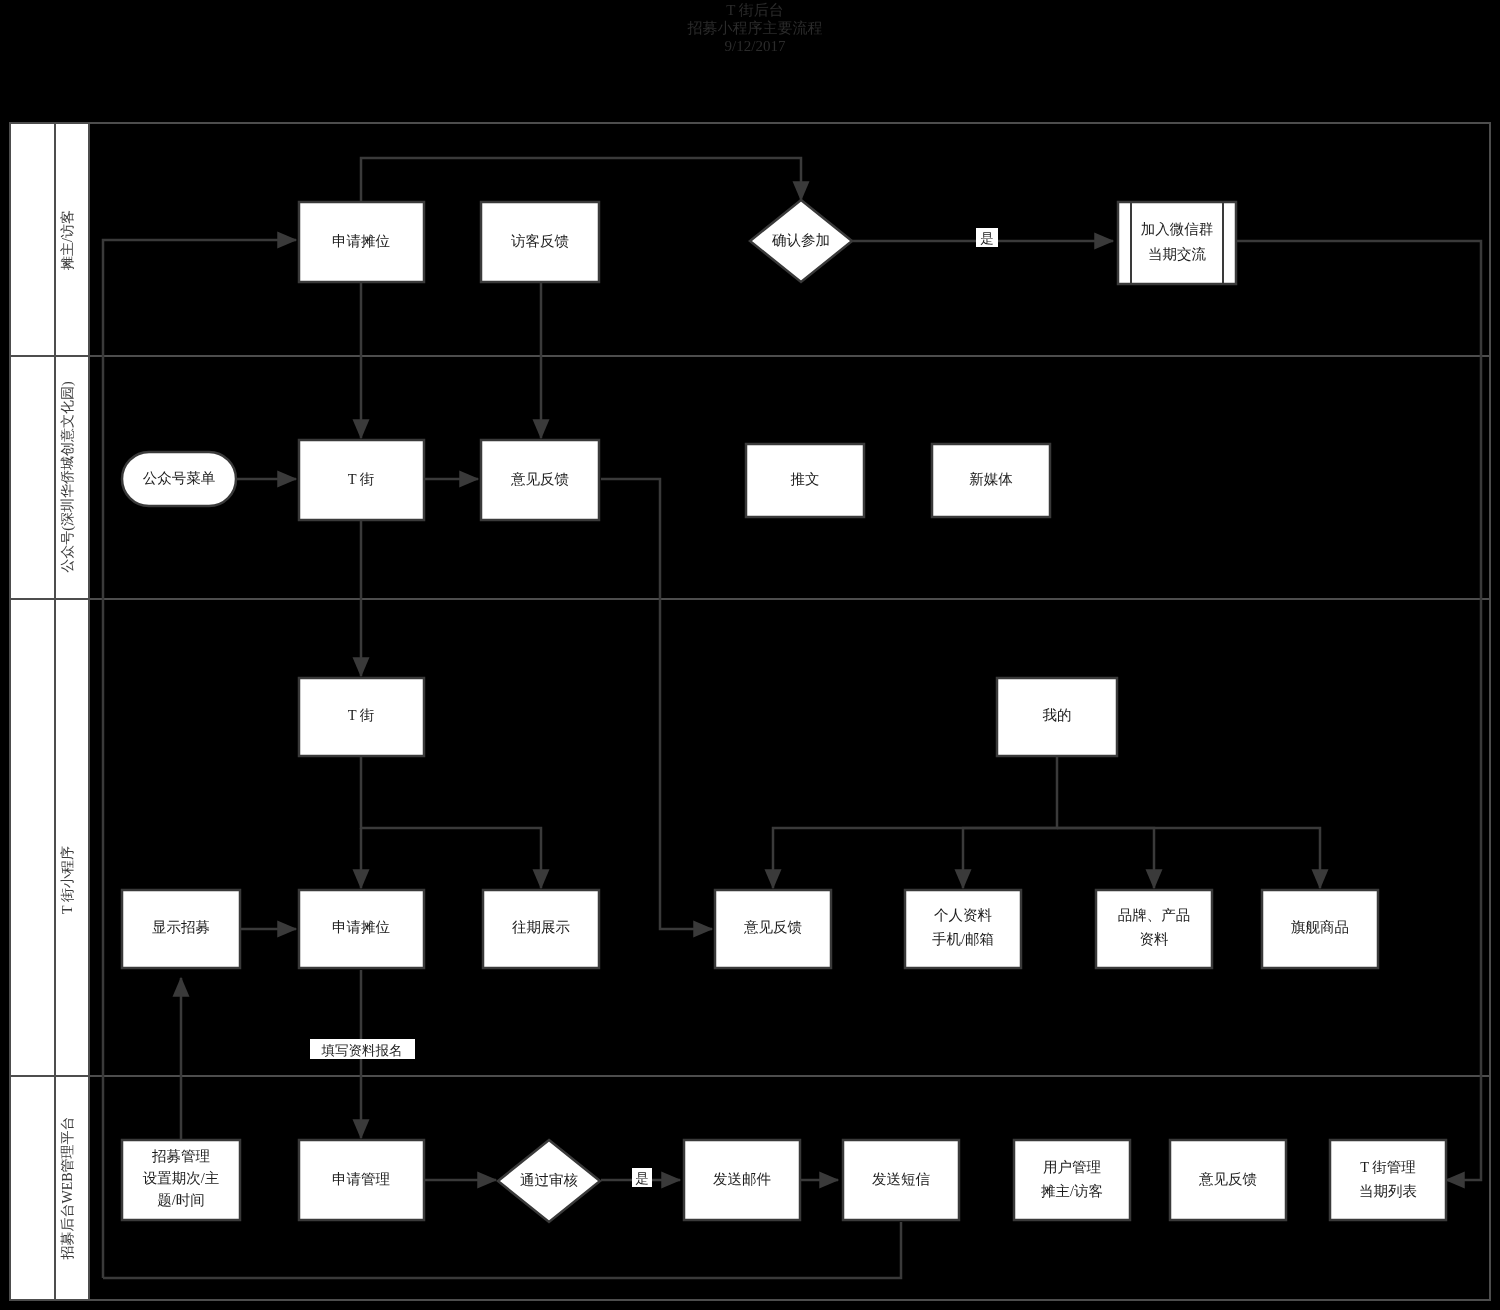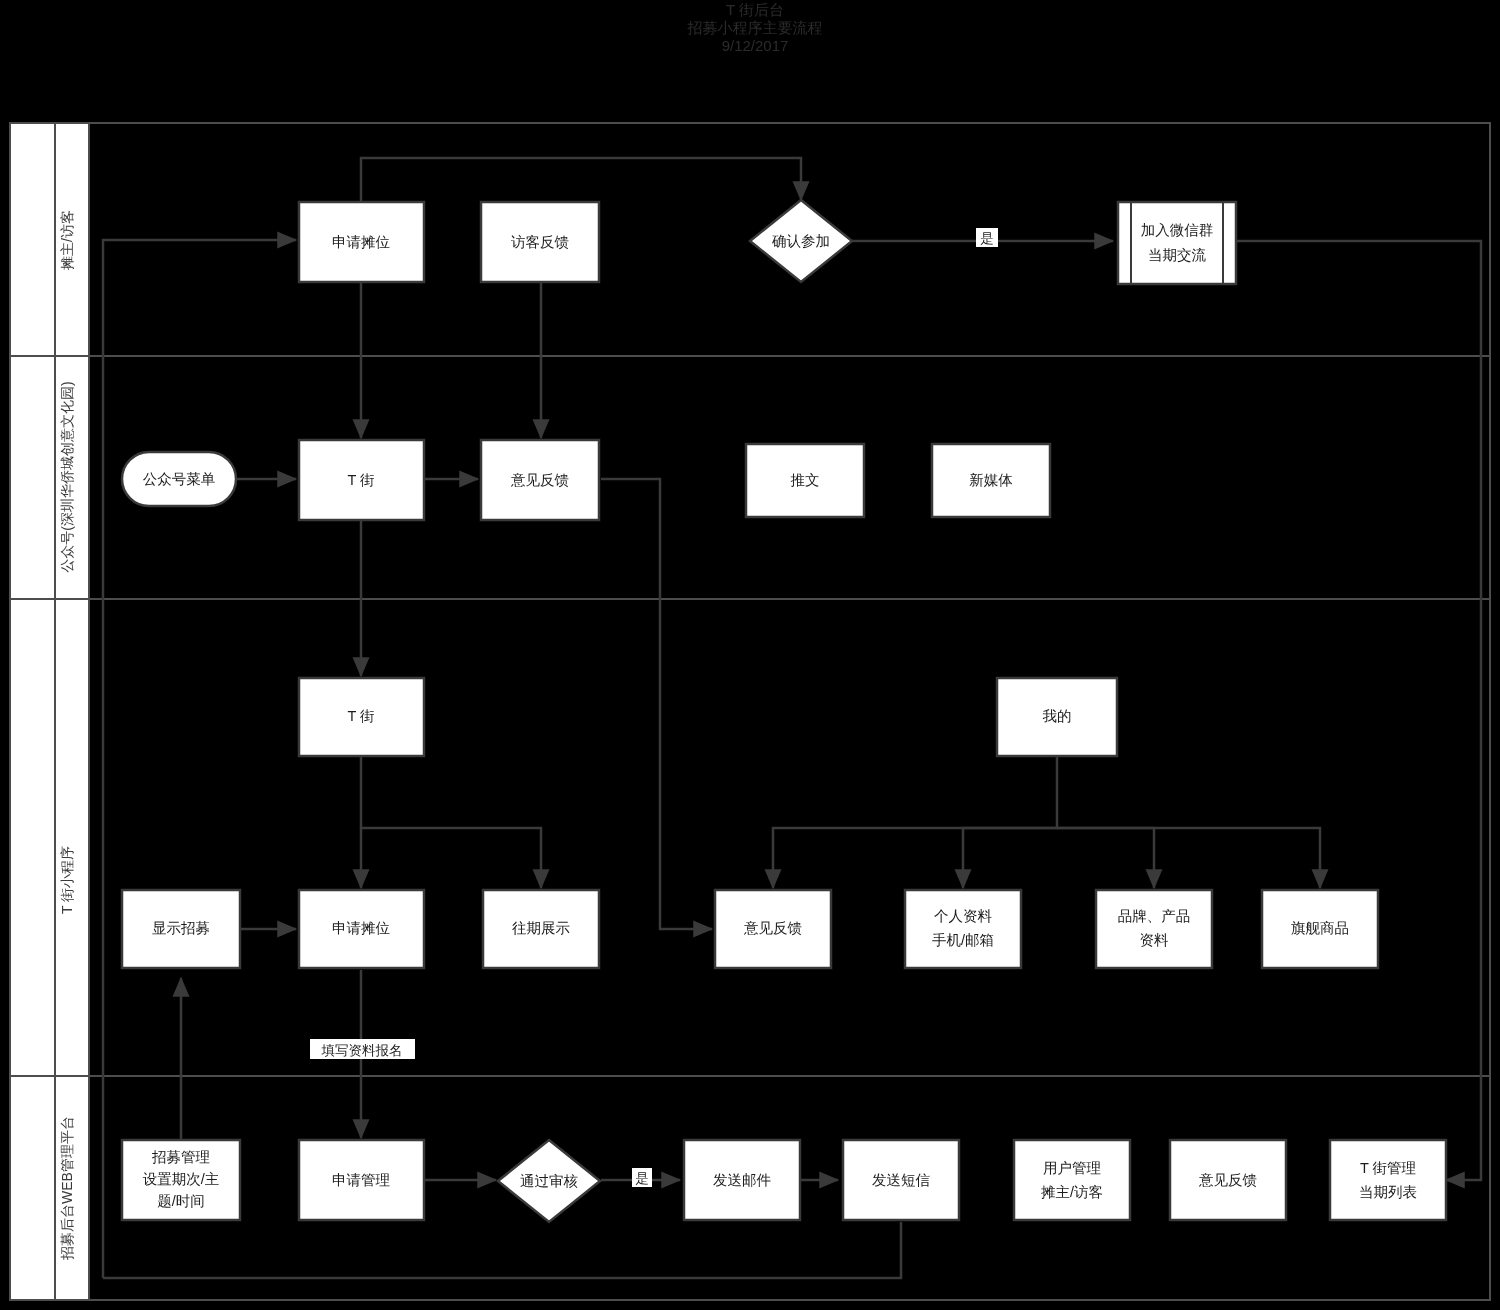--- a/index.html
+++ b/index.html
@@ -1,17 +1,17 @@
 <!DOCTYPE html>
 <html><head>
 <meta charset="utf-8">
 <style>
   html,body{margin:0;padding:0;background:#000;}
   #root{position:relative;width:1500px;height:1310px;background:#000;
-        font-family:Liberation Sans, sans-serif;}
+        font-family:Liberation Serif, serif;}
   svg{position:absolute;top:0;left:0;width:1500px;height:1310px;}
   .ttl{fill:#2b2b2b;font-size:15px;text-anchor:middle;}
   .lane-hdr{fill:#fff;stroke:#4d4d4d;stroke-width:2;}
   .lane-body{fill:none;stroke:#4d4d4d;stroke-width:2;}
   .lane-txt{fill:#3a3a3a;font-size:14px;text-anchor:middle;}
   .nd{fill:#fff;stroke:#3a3a3a;stroke-width:2.5;}
   .nd-txt{fill:#1c1c1c;font-size:14.5px;text-anchor:middle;dominant-baseline:middle;}
   .edge{stroke:#3a3a3a;stroke-width:2.5;fill:none;}
   .elbl{fill:#1c1c1c;font-size:13.5px;text-anchor:middle;}
   .elbl-bg{fill:#ffffff;}

